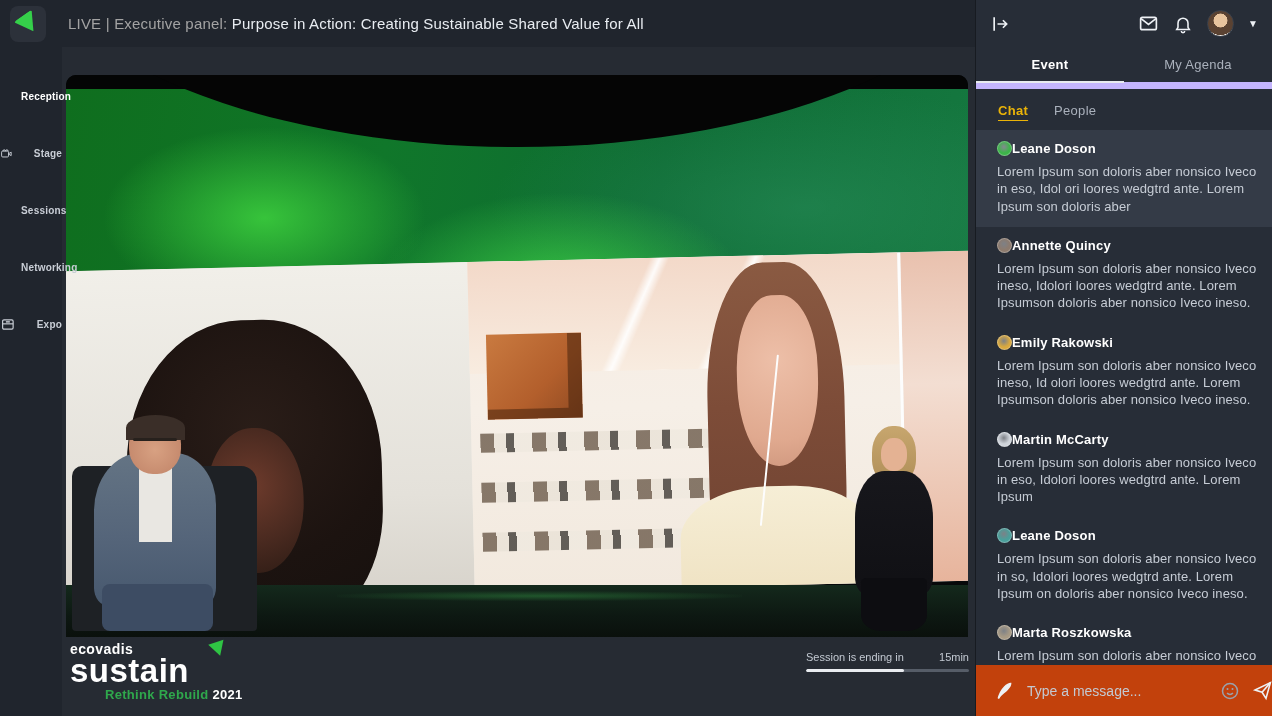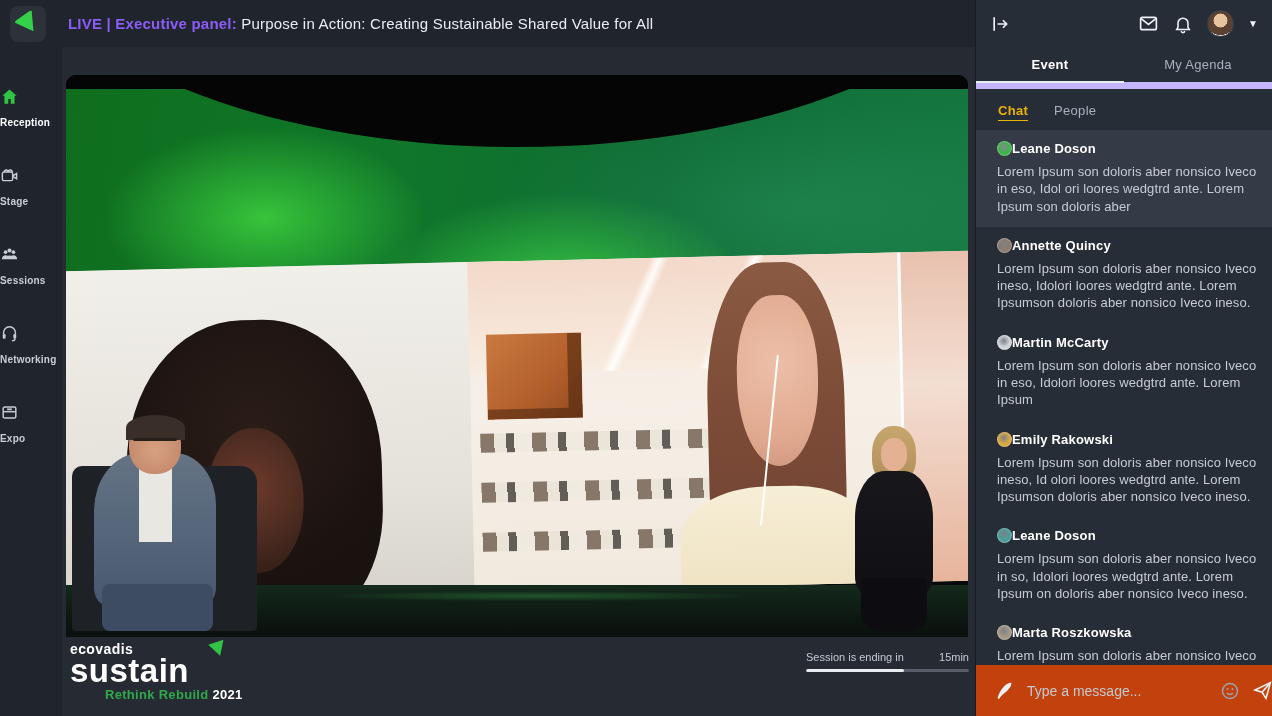--- a/index.html
+++ b/index.html
@@ -8,27 +8,27 @@
   .app { position:relative; width:1272px; height:716px; background:#262b33; }
 
   
   .topbar { position:absolute; left:0; top:0; width:975px; height:47px;
     background:#20252d; display:flex; align-items:center; z-index:5; }
   .brand-box { width:36px; height:36px; margin-left:10px; border-radius:8px;
     background:#2c313a; display:flex; align-items:center; justify-content:center; }
   .brand-tri { width:0; height:0; border-left:11px solid transparent; border-right:11px solid transparent;
     border-top:19px solid #35d04a; transform:rotate(-35deg); border-radius:4px; }
   .live-title { margin-left:22px; font-size:15px; color:#e9edf2; letter-spacing:.2px; }
-  .live-title b { color:#8b5cf6; font-weight:bold; }
+  .live-title b { color:#a3a3a3; font-weight:normal; }
 
   
   .sidebar { position:absolute; left:0; top:47px; width:62px; bottom:0;
     background:#20252d; display:flex; flex-direction:column; align-items:center;
     padding-top:40px; gap:38px; z-index:4; }
-  .nav-item { display:flex; flex-direction:column; gap:11px;
+  .nav-item { display:flex; flex-direction:row; align-items:center; gap:21px;
     color:#c9ced6; cursor:pointer; width:62px; }
   .nav-item svg { width:19px; height:19px; }
   .nav-label { font-size:10px; font-weight:bold; letter-spacing:.2px; }
   .nav-item.active { color:#ffffff; }
   .nav-item.active svg { color:#2fc444; }
 
   
   .main { position:absolute; left:62px; top:47px; width:913px; bottom:0; background:#262b33; }
   .stage-video { position:absolute; left:4px; top:28px; width:902px; height:562px;
     border-radius:10px 10px 0 0; overflow:hidden; background:#07090a; }
@@ -324,32 +324,32 @@
       <div class="msg">
         <div class="msg-head">
           <div class="msg-avatar" style="background: radial-gradient(circle at 45% 38%, rgba(255, 255, 255, 0.4) 0%, rgb(141, 123, 110) 55%);"></div>
           <div class="msg-name">Annette Quincy</div>
         </div>
         <div class="msg-text">Lorem Ipsum son doloris aber nonsico Iveco ineso, Idolori loores wedgtrd ante. Lorem Ipsumson doloris aber nonsico Iveco ineso.</div>
       </div>
 
       <div class="msg">
         <div class="msg-head">
+          <div class="msg-avatar" style="background: radial-gradient(circle at 45% 38%, rgba(255, 255, 255, 0.4) 0%, rgb(217, 169, 63) 55%);"></div>
+          <div class="msg-name">Emily Rakowski</div>
+        </div>
+        <div class="msg-text">Lorem Ipsum son doloris aber nonsico Iveco ineso, Id olori loores wedgtrd ante. Lorem Ipsumson doloris aber nonsico Iveco ineso.</div>
+      </div>
+
+      <div class="msg">
+        <div class="msg-head">
           <div class="msg-avatar" style="background: radial-gradient(circle at 45% 38%, rgba(255, 255, 255, 0.4) 0%, rgb(207, 212, 218) 55%);"></div>
           <div class="msg-name">Martin McCarty</div>
         </div>
         <div class="msg-text">Lorem Ipsum son doloris aber nonsico Iveco in eso, Idolori loores wedgtrd ante. Lorem Ipsum</div>
-      </div>
-
-      <div class="msg">
-        <div class="msg-head">
-          <div class="msg-avatar" style="background: radial-gradient(circle at 45% 38%, rgba(255, 255, 255, 0.4) 0%, rgb(217, 169, 63) 55%);"></div>
-          <div class="msg-name">Emily Rakowski</div>
-        </div>
-        <div class="msg-text">Lorem Ipsum son doloris aber nonsico Iveco ineso, Id olori loores wedgtrd ante. Lorem Ipsumson doloris aber nonsico Iveco ineso.</div>
       </div>
 
       <div class="msg">
         <div class="msg-head">
           <div class="msg-avatar" style="background: radial-gradient(circle at 45% 38%, rgba(255, 255, 255, 0.4) 0%, rgb(74, 159, 155) 55%);"></div>
           <div class="msg-name">Leane Doson</div>
         </div>
         <div class="msg-text">Lorem Ipsum son doloris aber nonsico Iveco in so, Idolori loores wedgtrd ante. Lorem Ipsum on doloris aber nonsico Iveco ineso.</div>
       </div>
 

